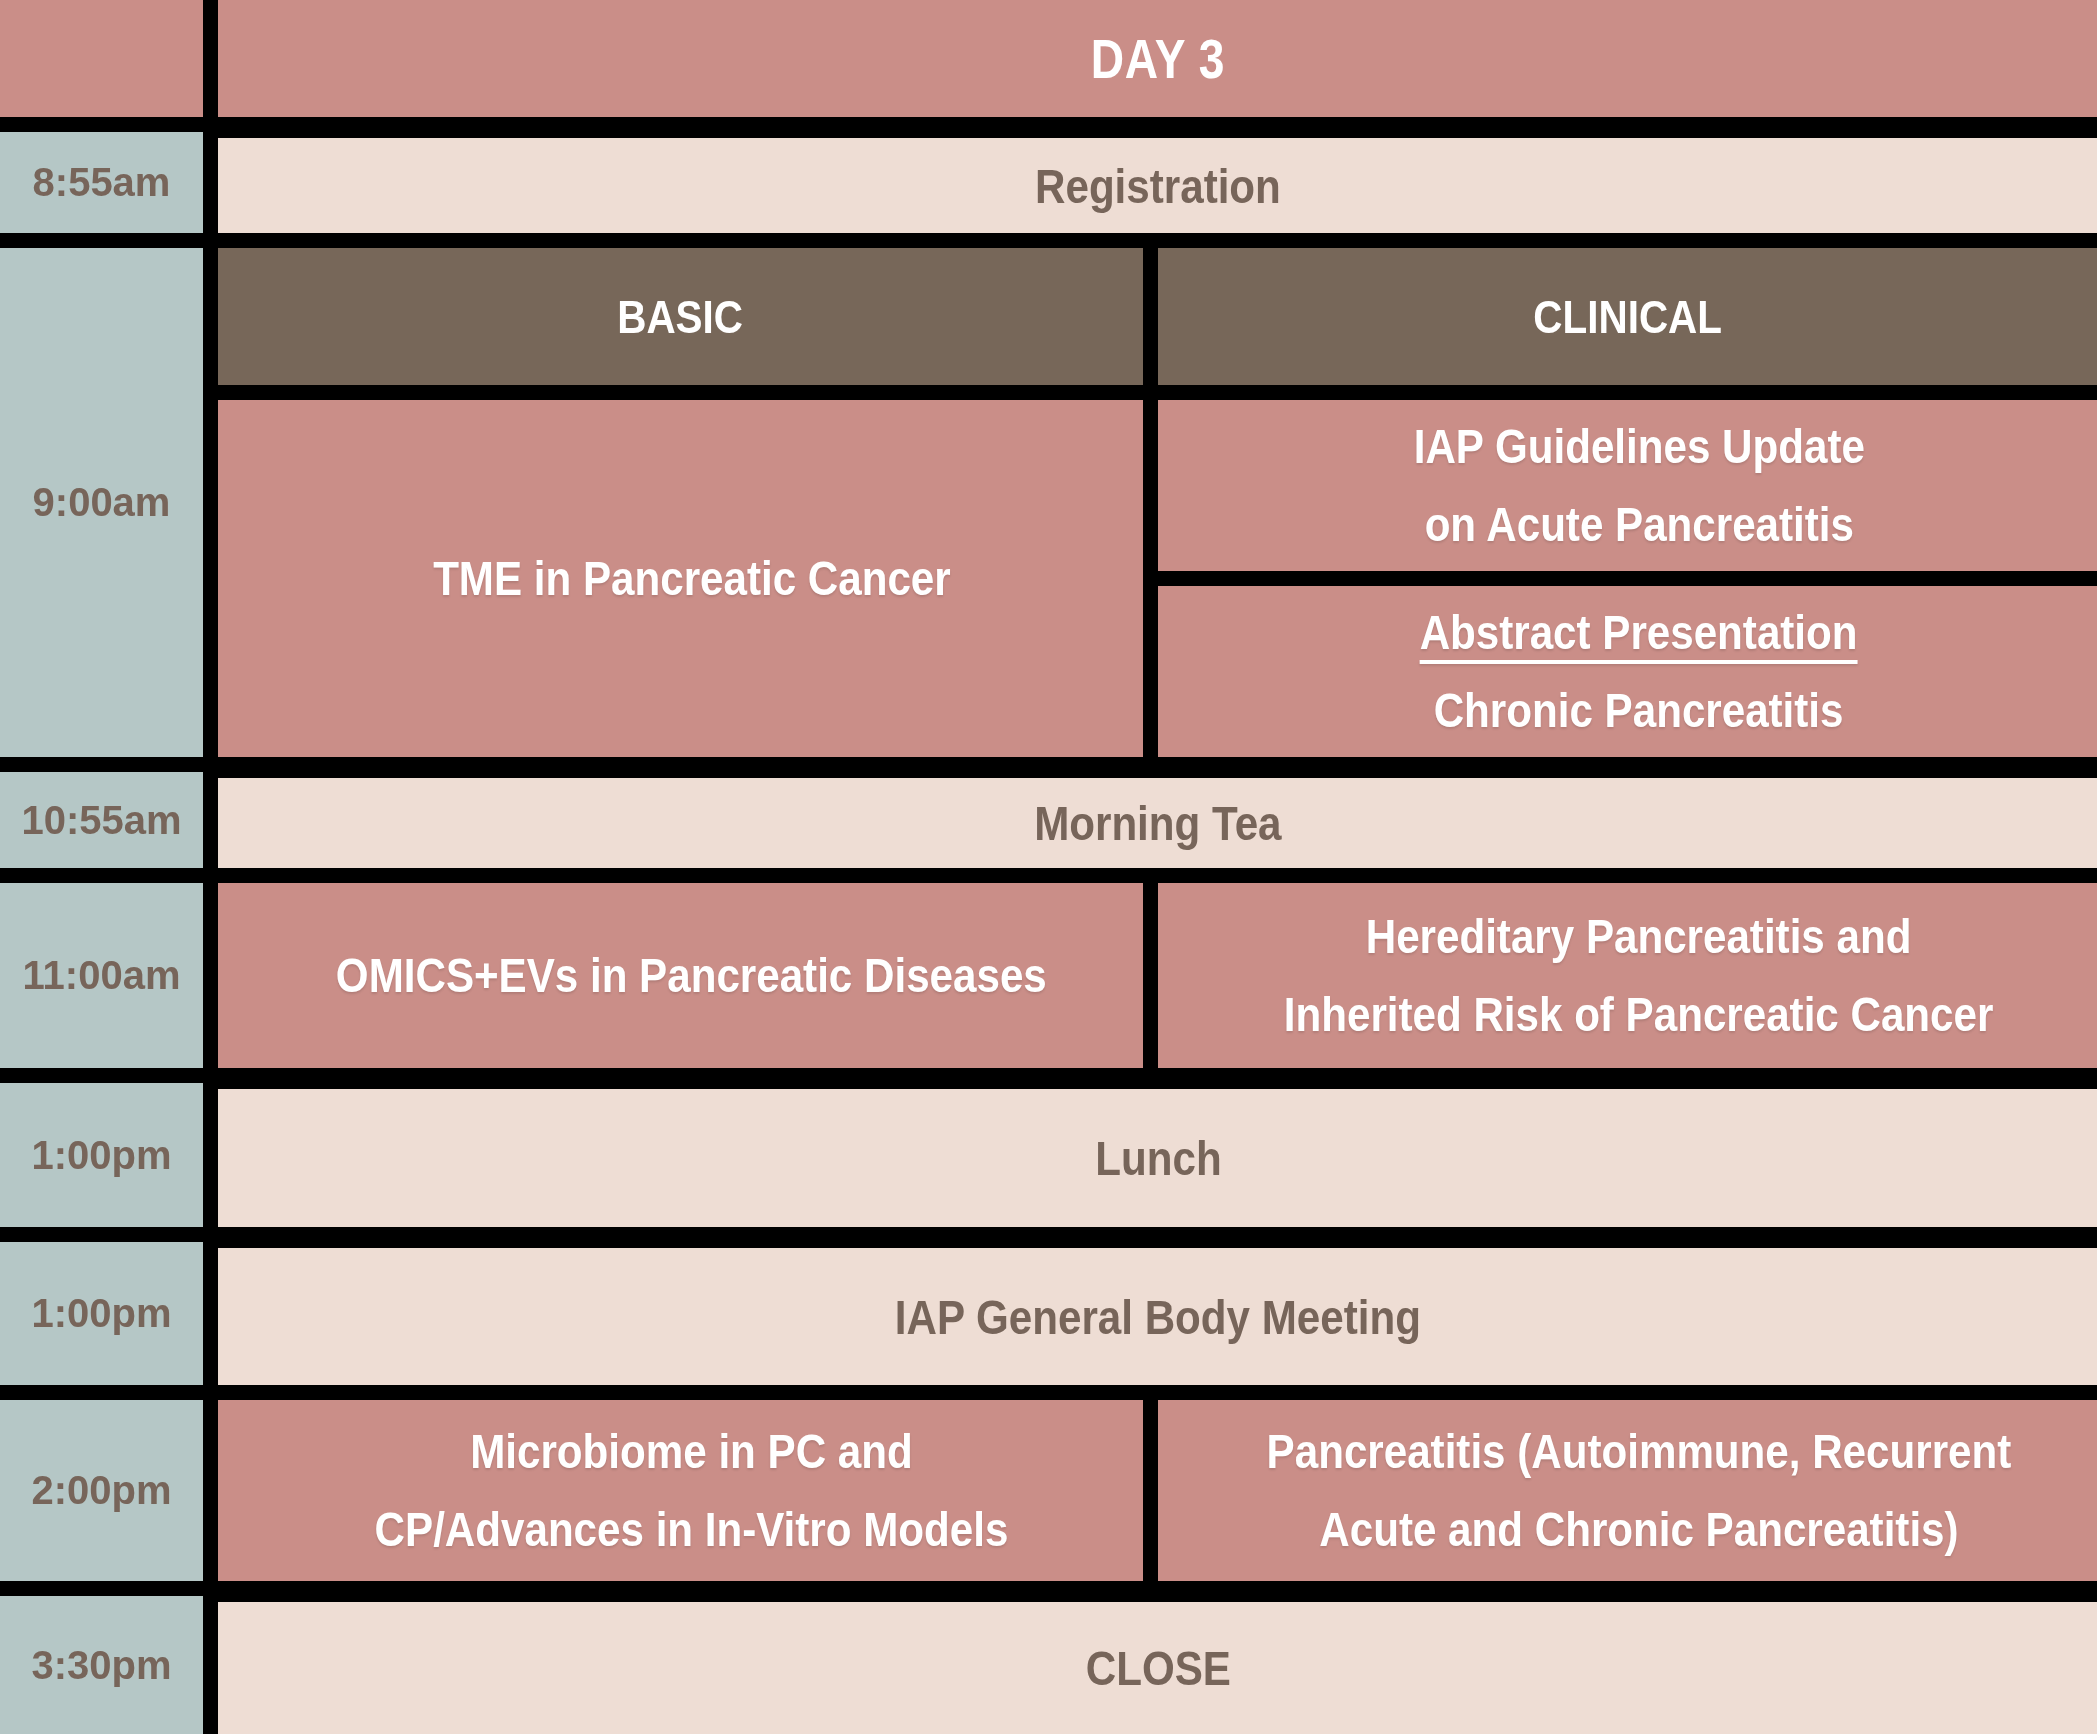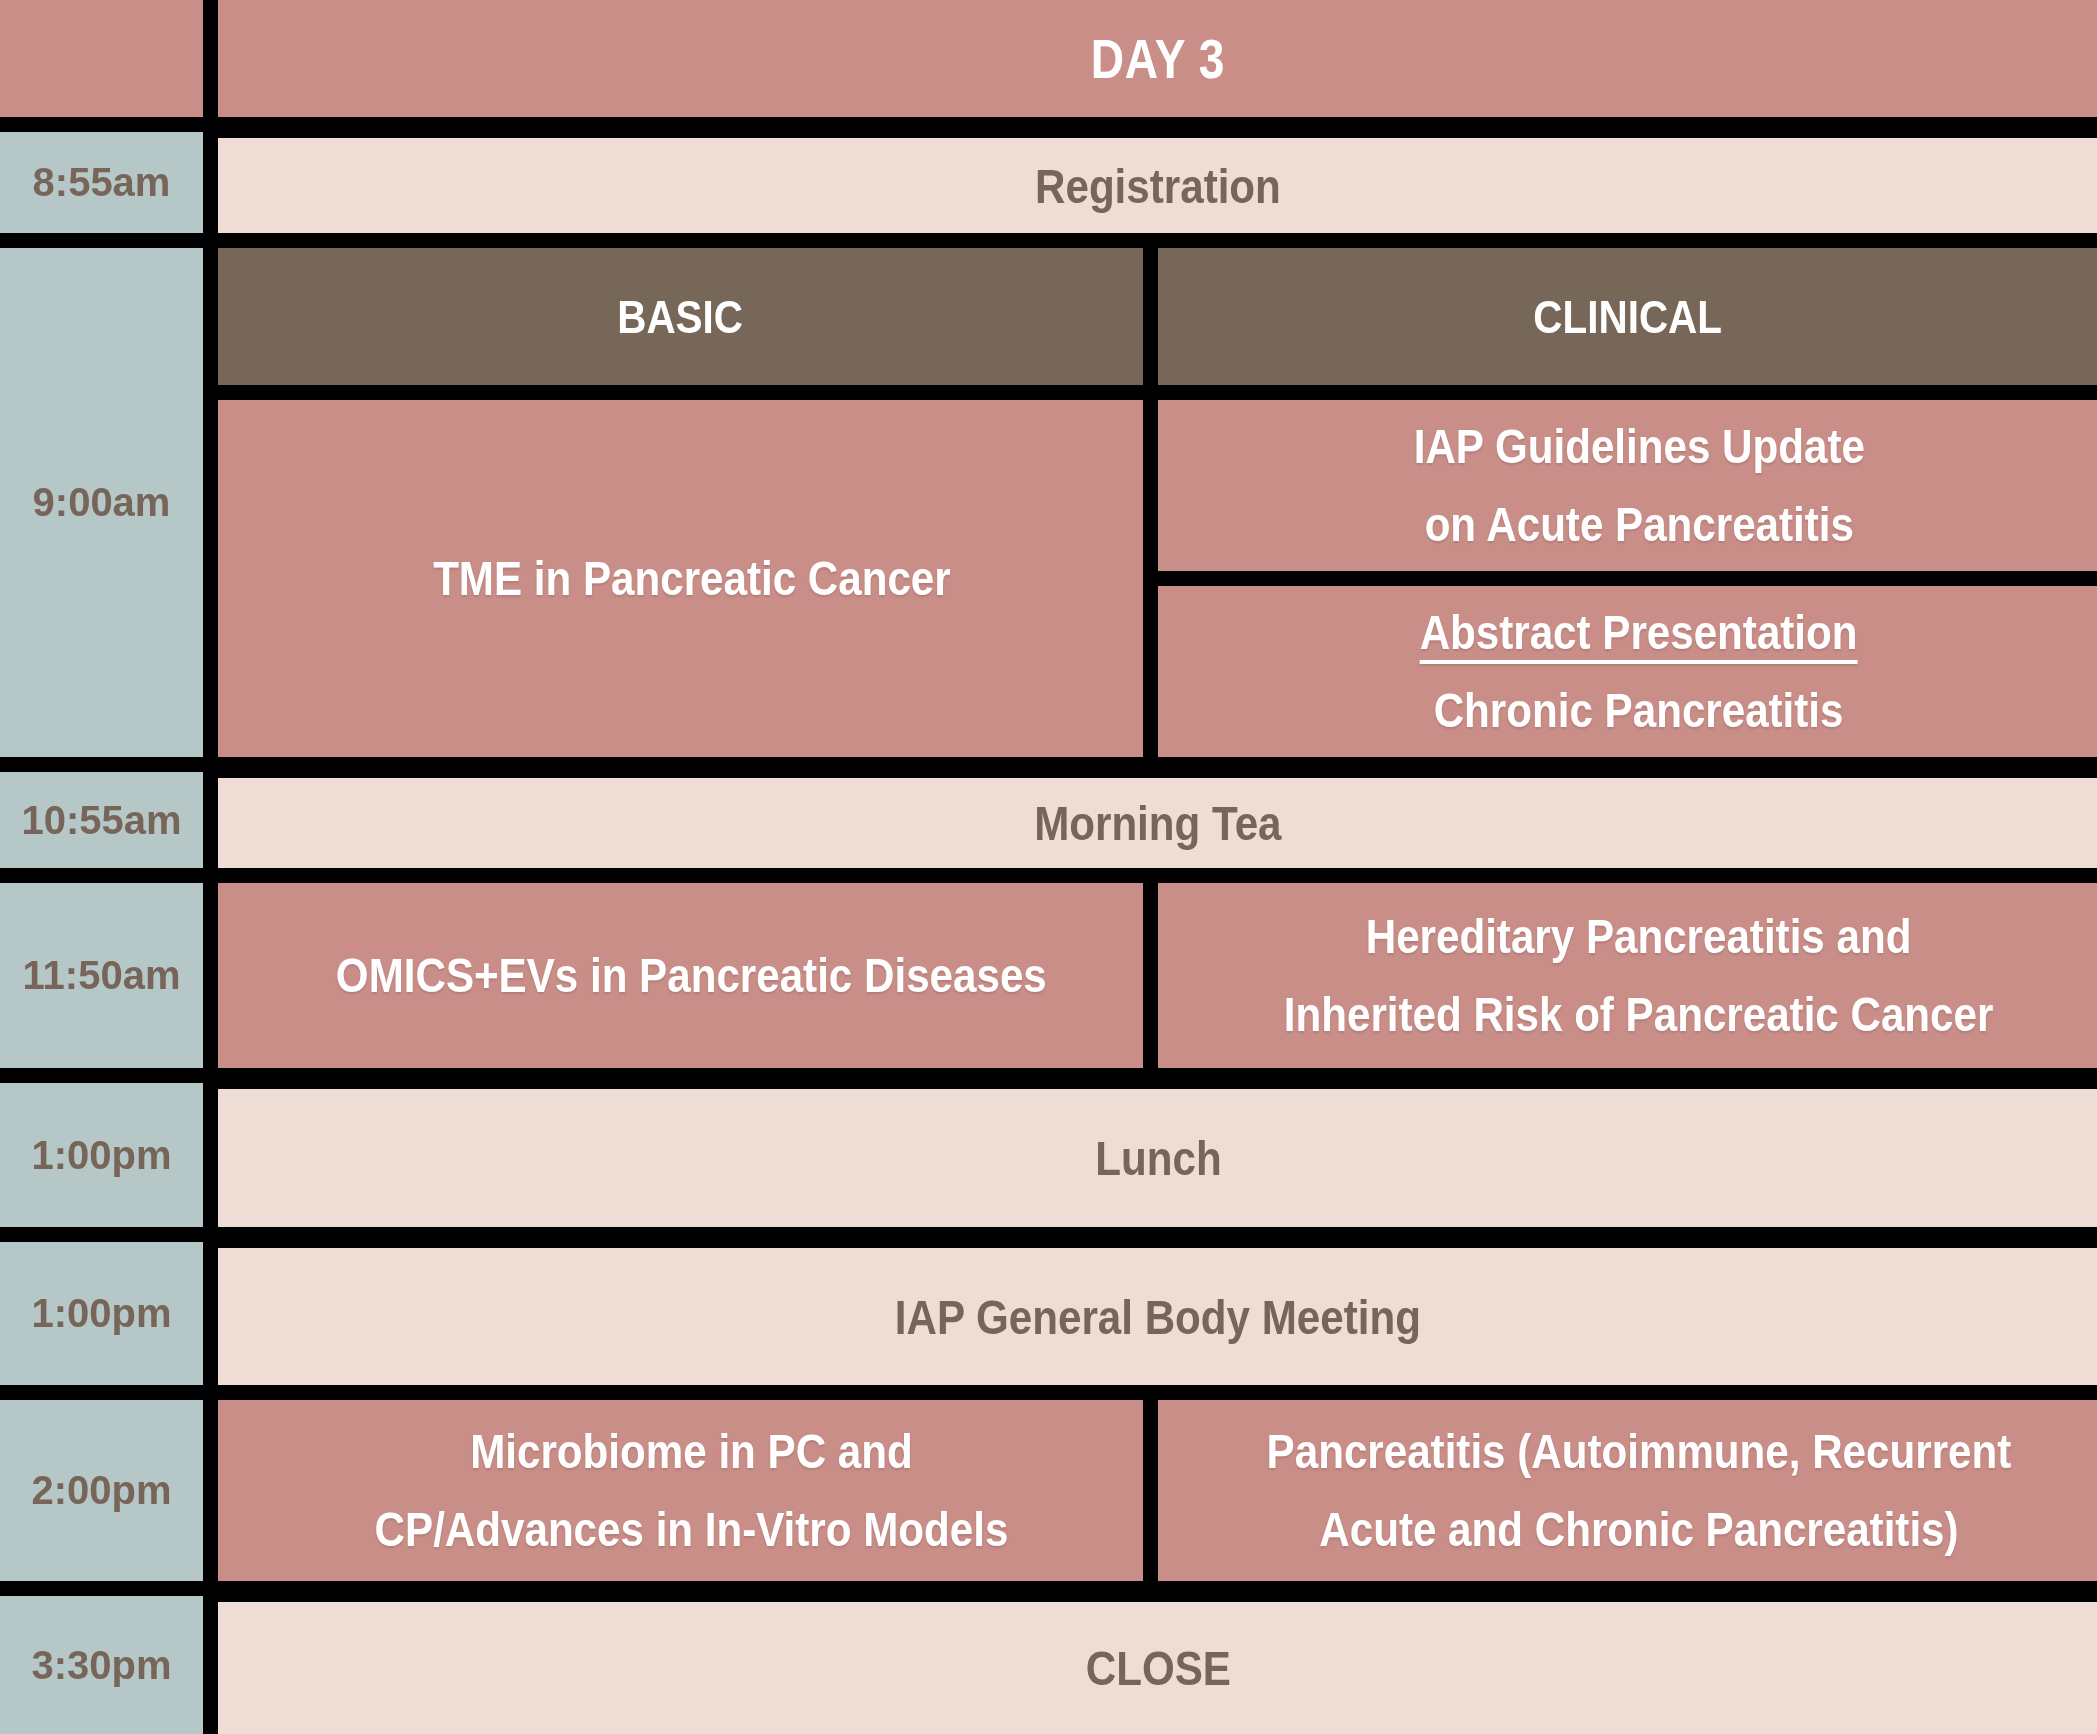--- a/index.html
+++ b/index.html
@@ -92,21 +92,21 @@
         <span class="line">Chronic Pancreatitis</span>
       </div>
     </div>
   </div>
 
   <div class="cell bg-teal c1 r5 time">10:55am</div>
   <div class="cell bg-cream c23 r5 cream-label">
     <div class="cond">Morning Tea</div>
   </div>
 
-  <div class="cell bg-teal c1 r6 time">11:50am</div>
+  <div class="cell bg-teal c1 r6 time">11:00am</div>
   <div class="cell bg-salmon c2 r6 session">
     <div class="cond">OMICS+EVs in Pancreatic Diseases</div>
   </div>
   <div class="cell bg-salmon c3 r6 session">
     <div class="cond">
       <span class="line">Hereditary Pancreatitis and</span>
       <span class="line">Inherited Risk of Pancreatic Cancer</span>
     </div>
   </div>
 

